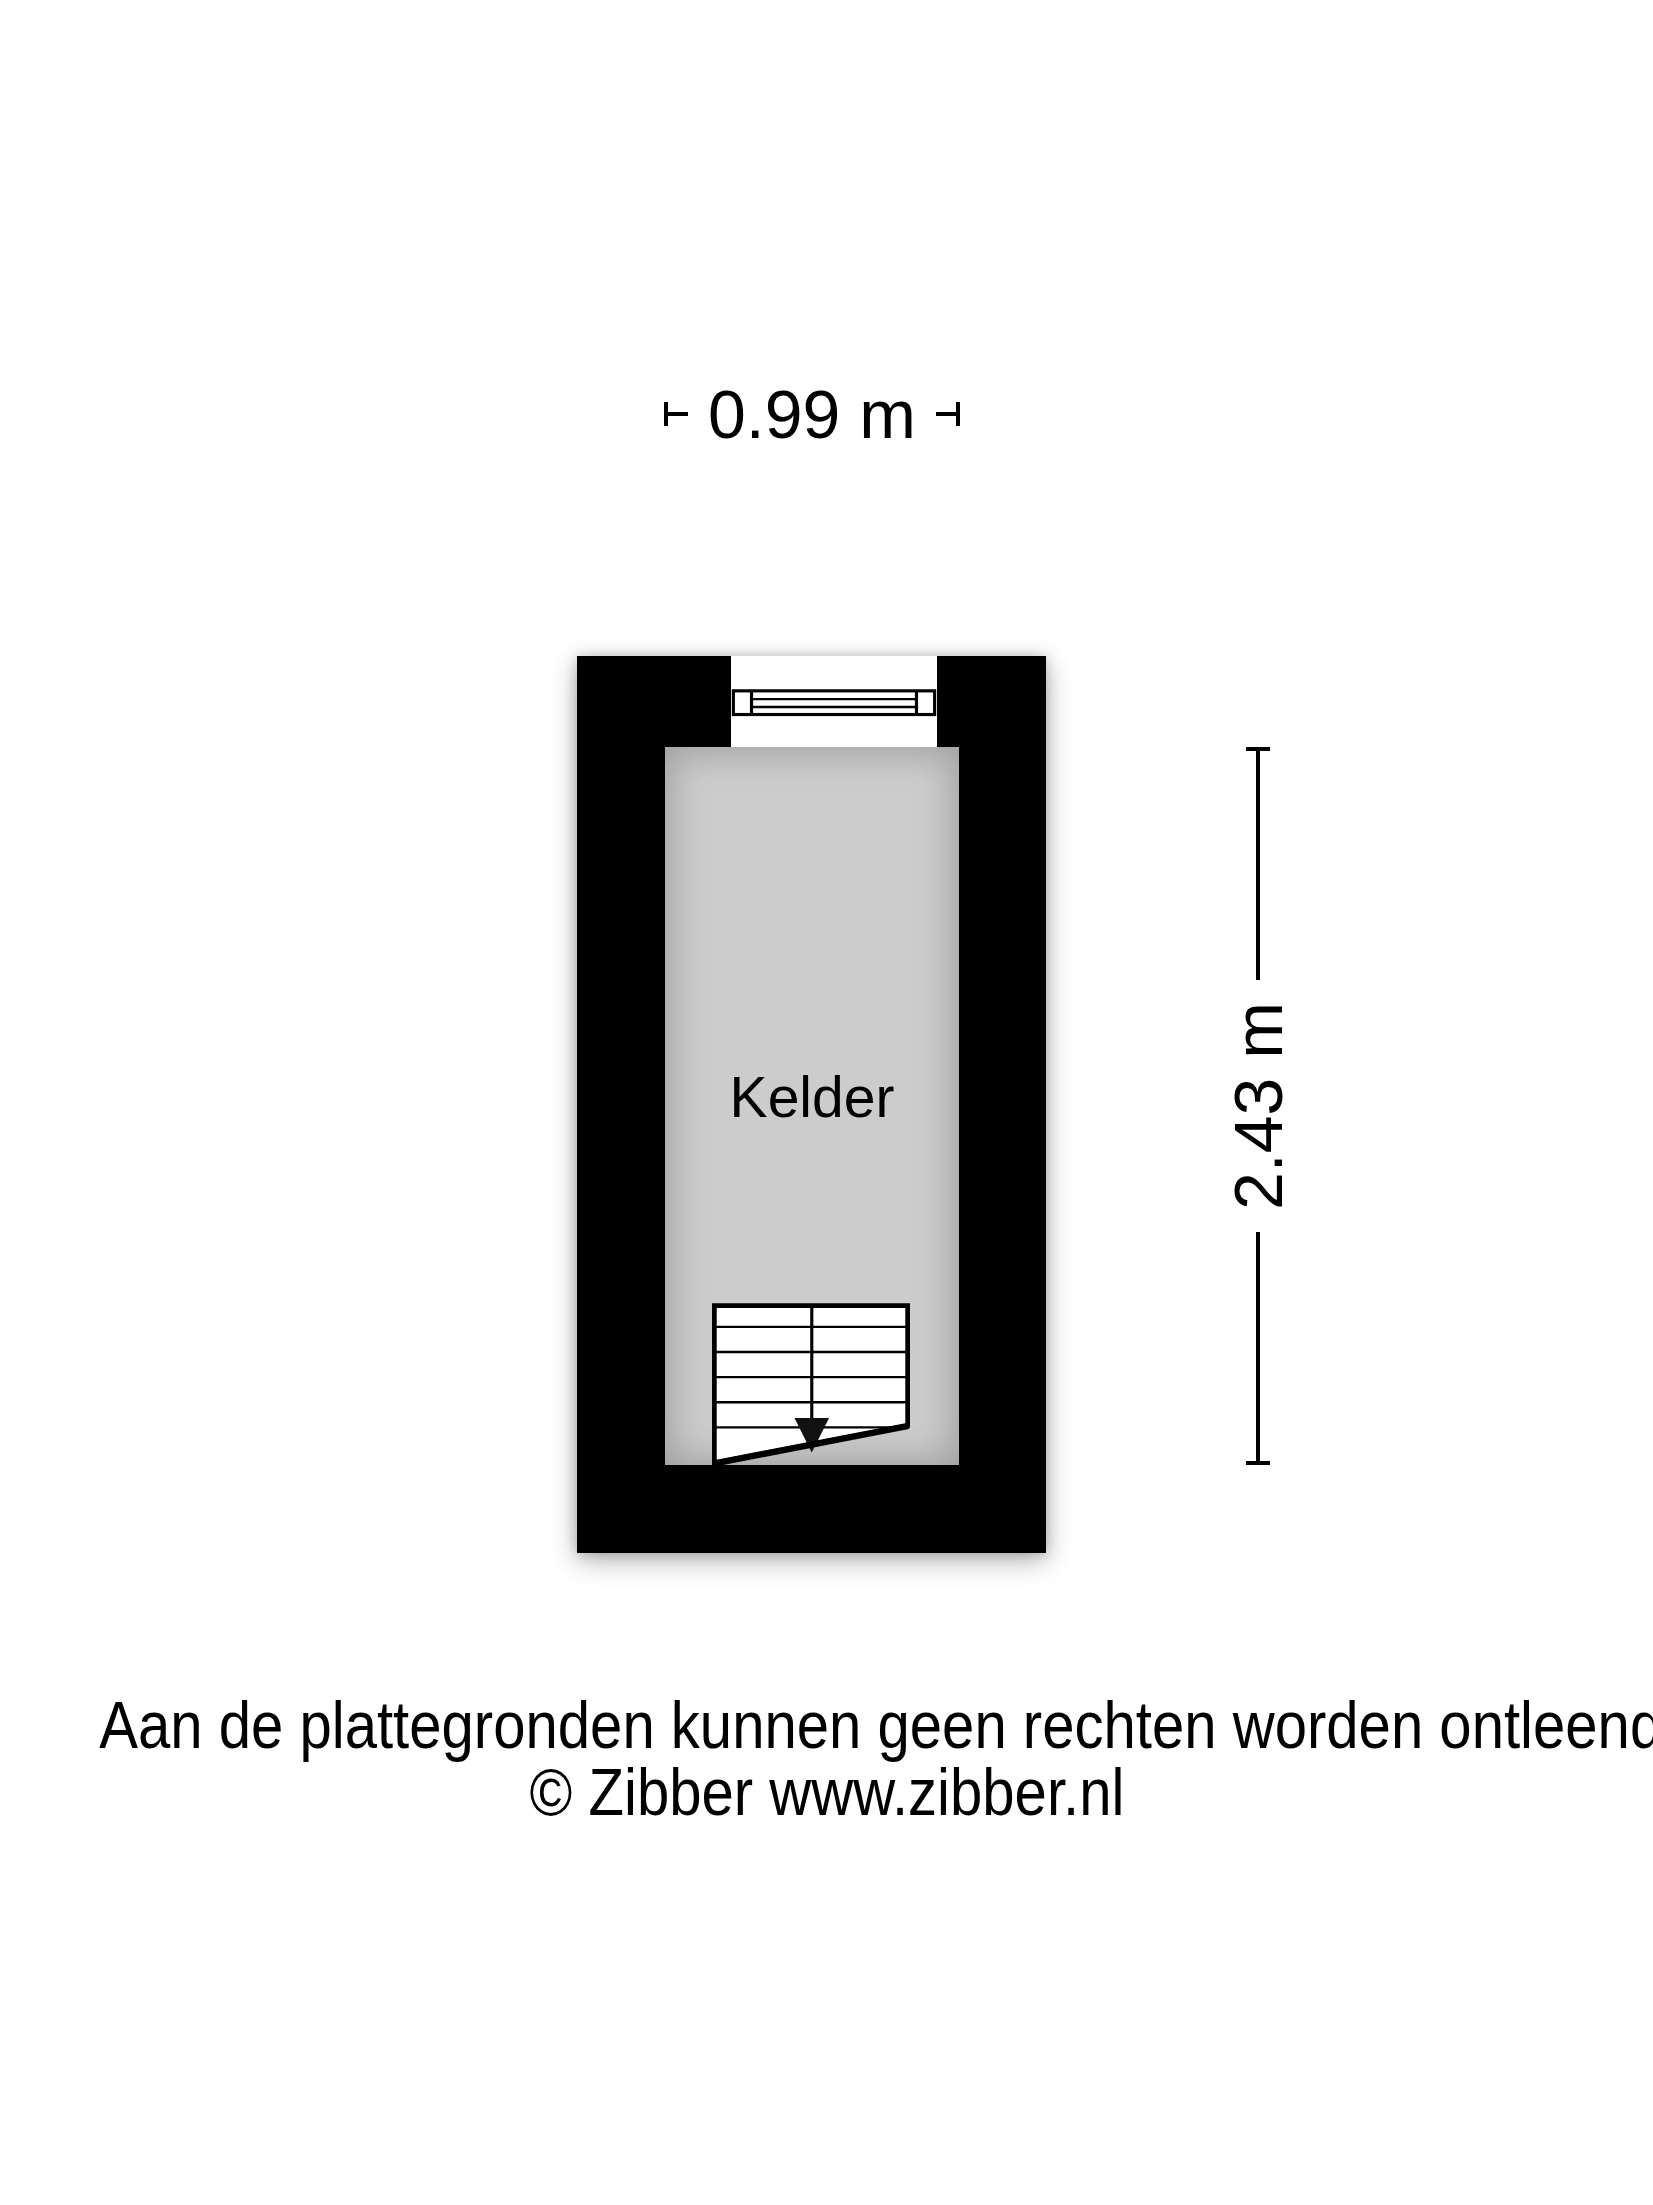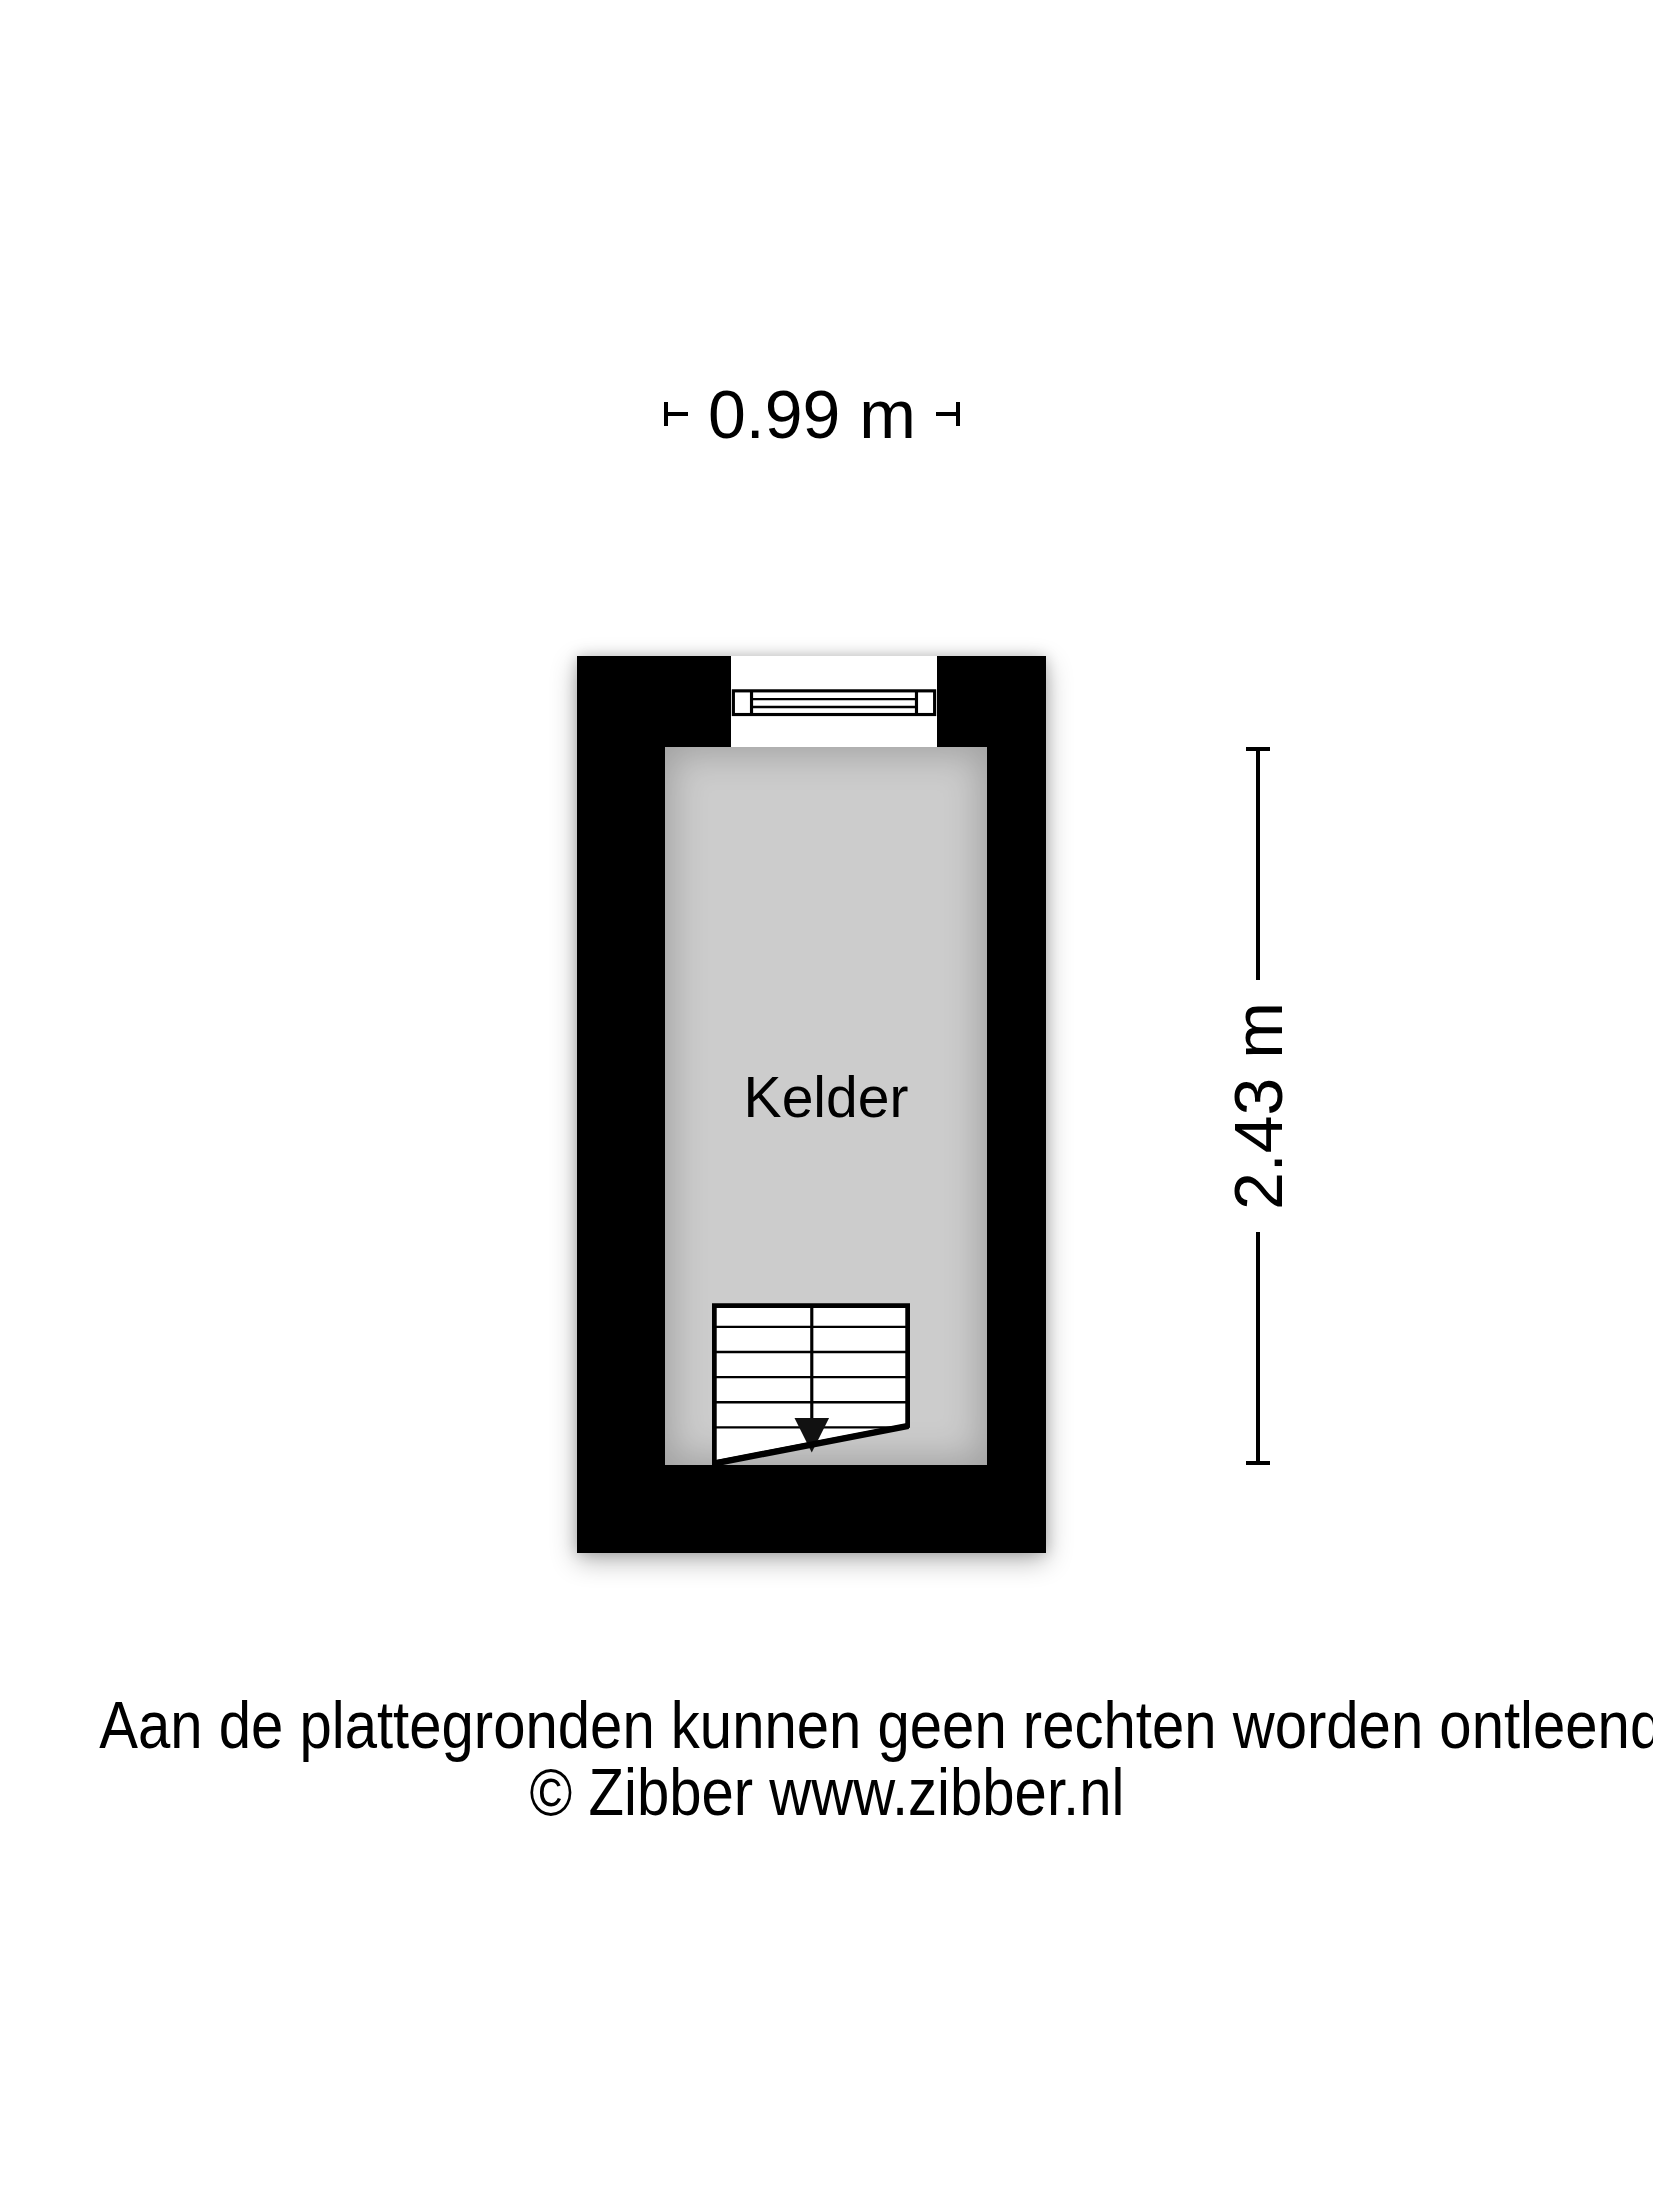--- a/index.html
+++ b/index.html
@@ -29,21 +29,21 @@
   .tick-right .tv{right:0;}
   .tick-right .th{right:3.9px;}
 
   
   .plan{
     position:absolute;left:577px;top:656px;width:469px;height:897px;
     background:#000;
     box-shadow:0 7.9px 25px rgba(0,0,0,0.30), 0 0 12.6px rgba(0,0,0,0.18);
   }
   .interior{
-    position:absolute;left:88px;top:91px;width:322px;height:718px;
+    position:absolute;left:88px;top:91px;width:294px;height:718px;
     background:#cccccc;
     box-shadow:inset 0 0 36px 6.3px rgba(0,0,0,0.22);
   }
   .room-label{
     position:absolute;left:0;top:322px;width:100%;
     text-align:center;font-size:57px;line-height:57px;color:#000;
   }
   .window-opening{
     position:absolute;left:154px;top:0;width:206px;height:91px;
     background:#ffffff;

